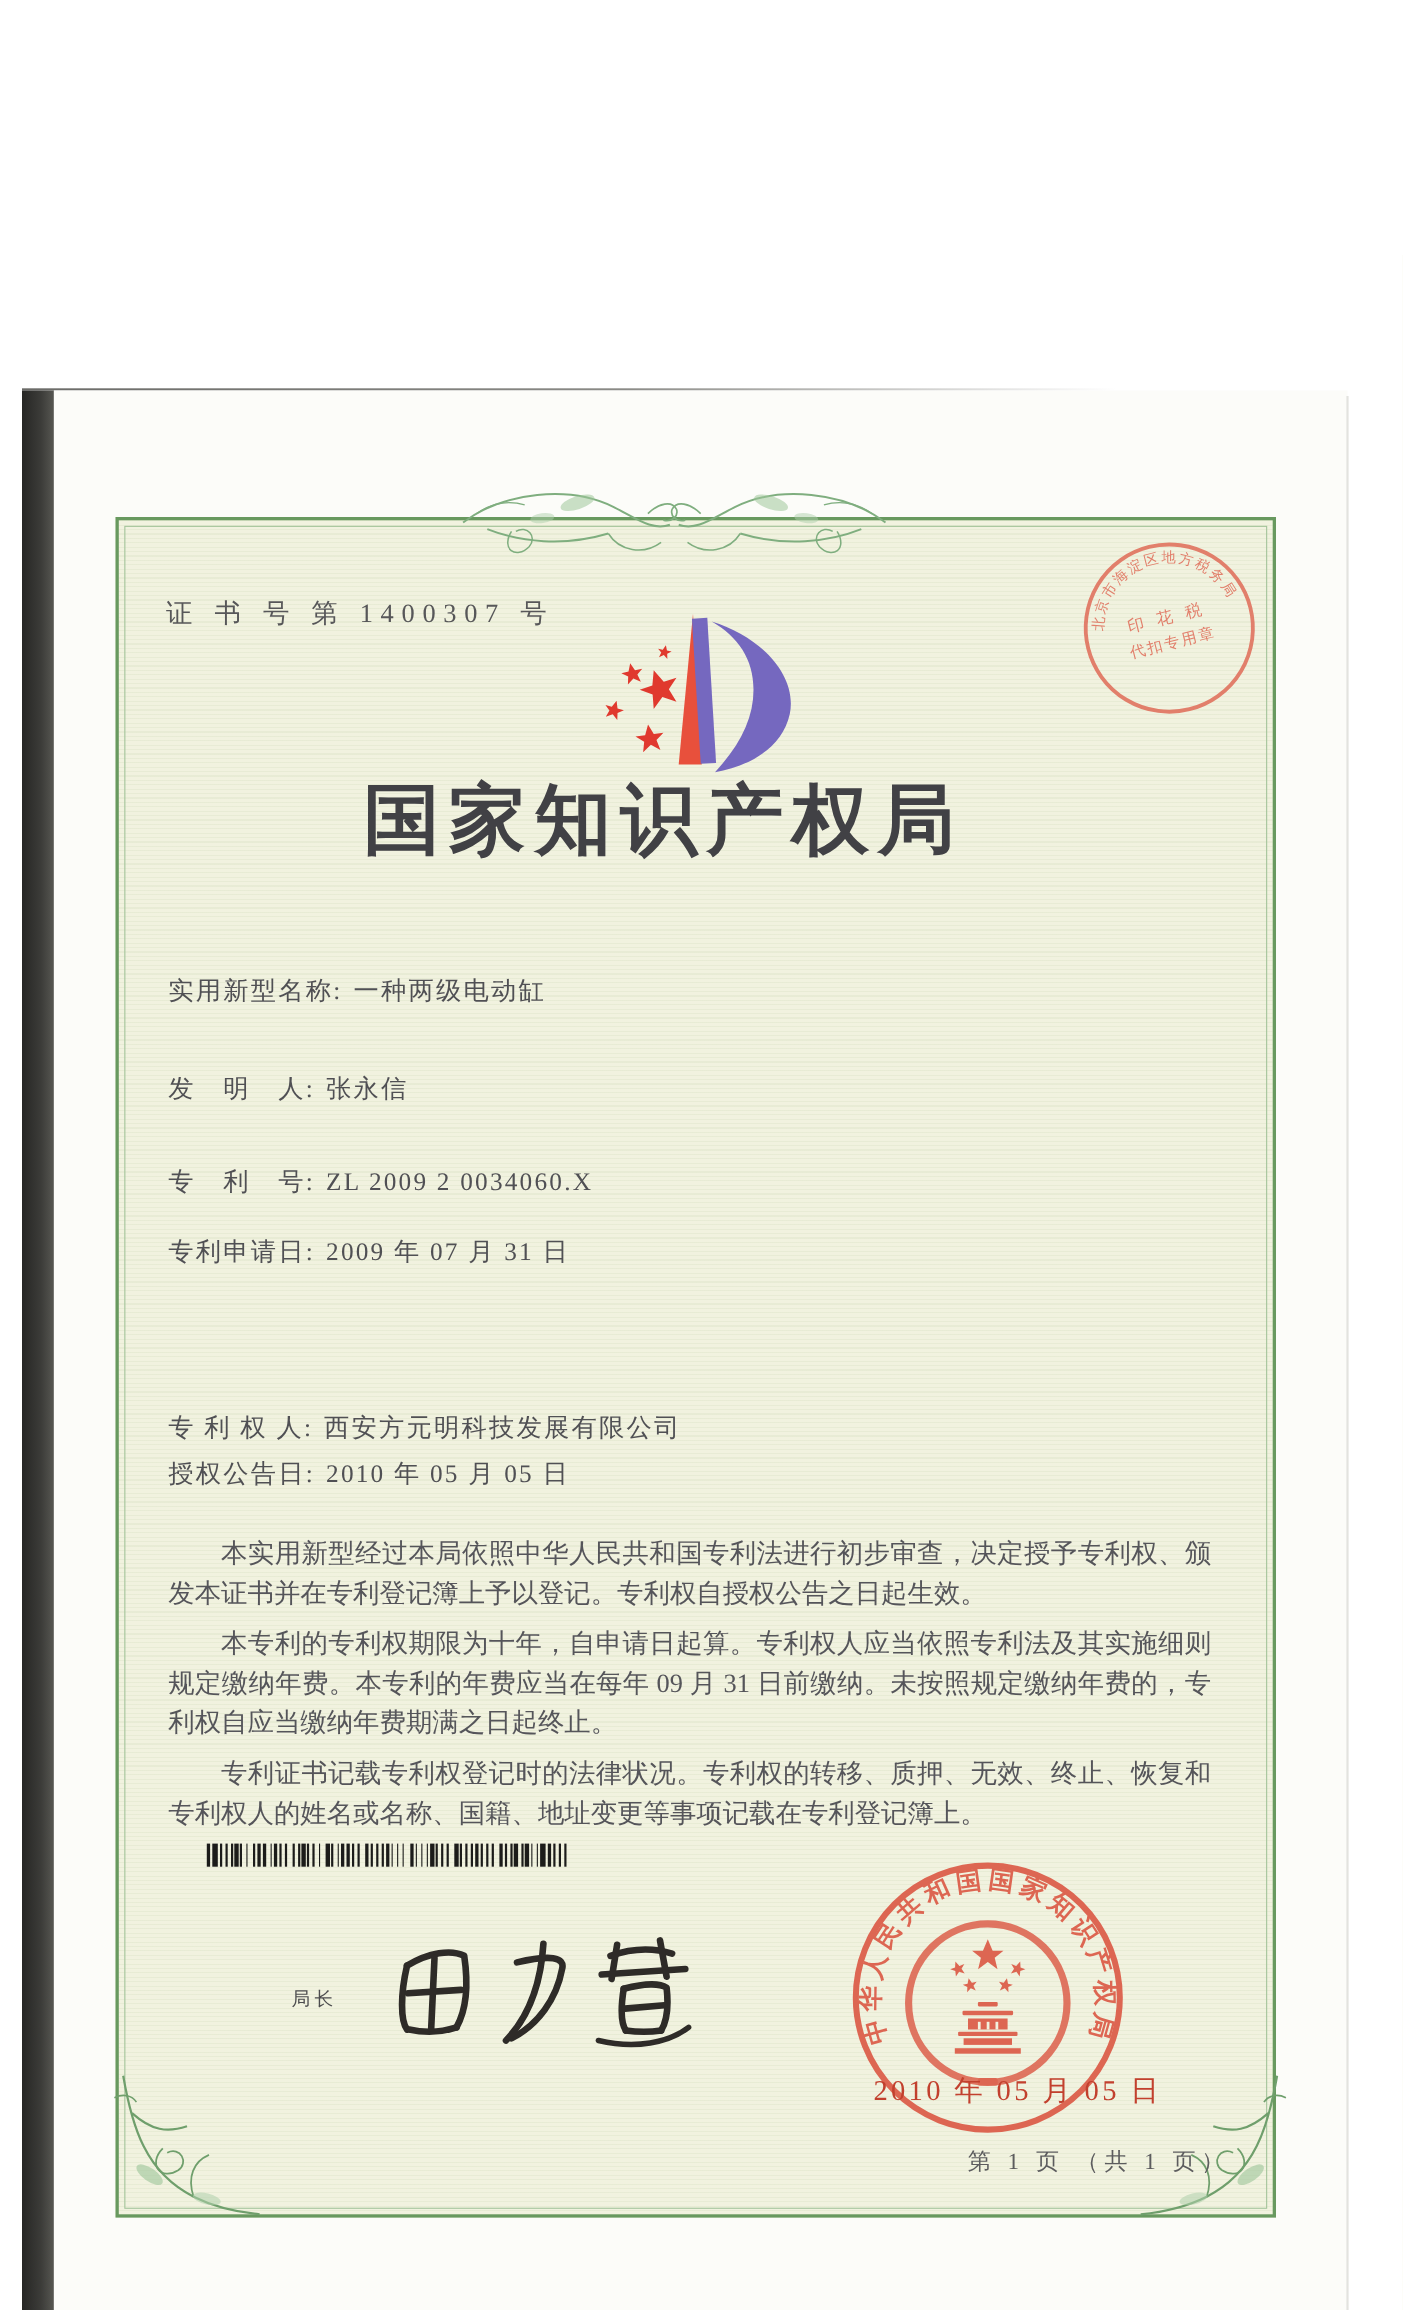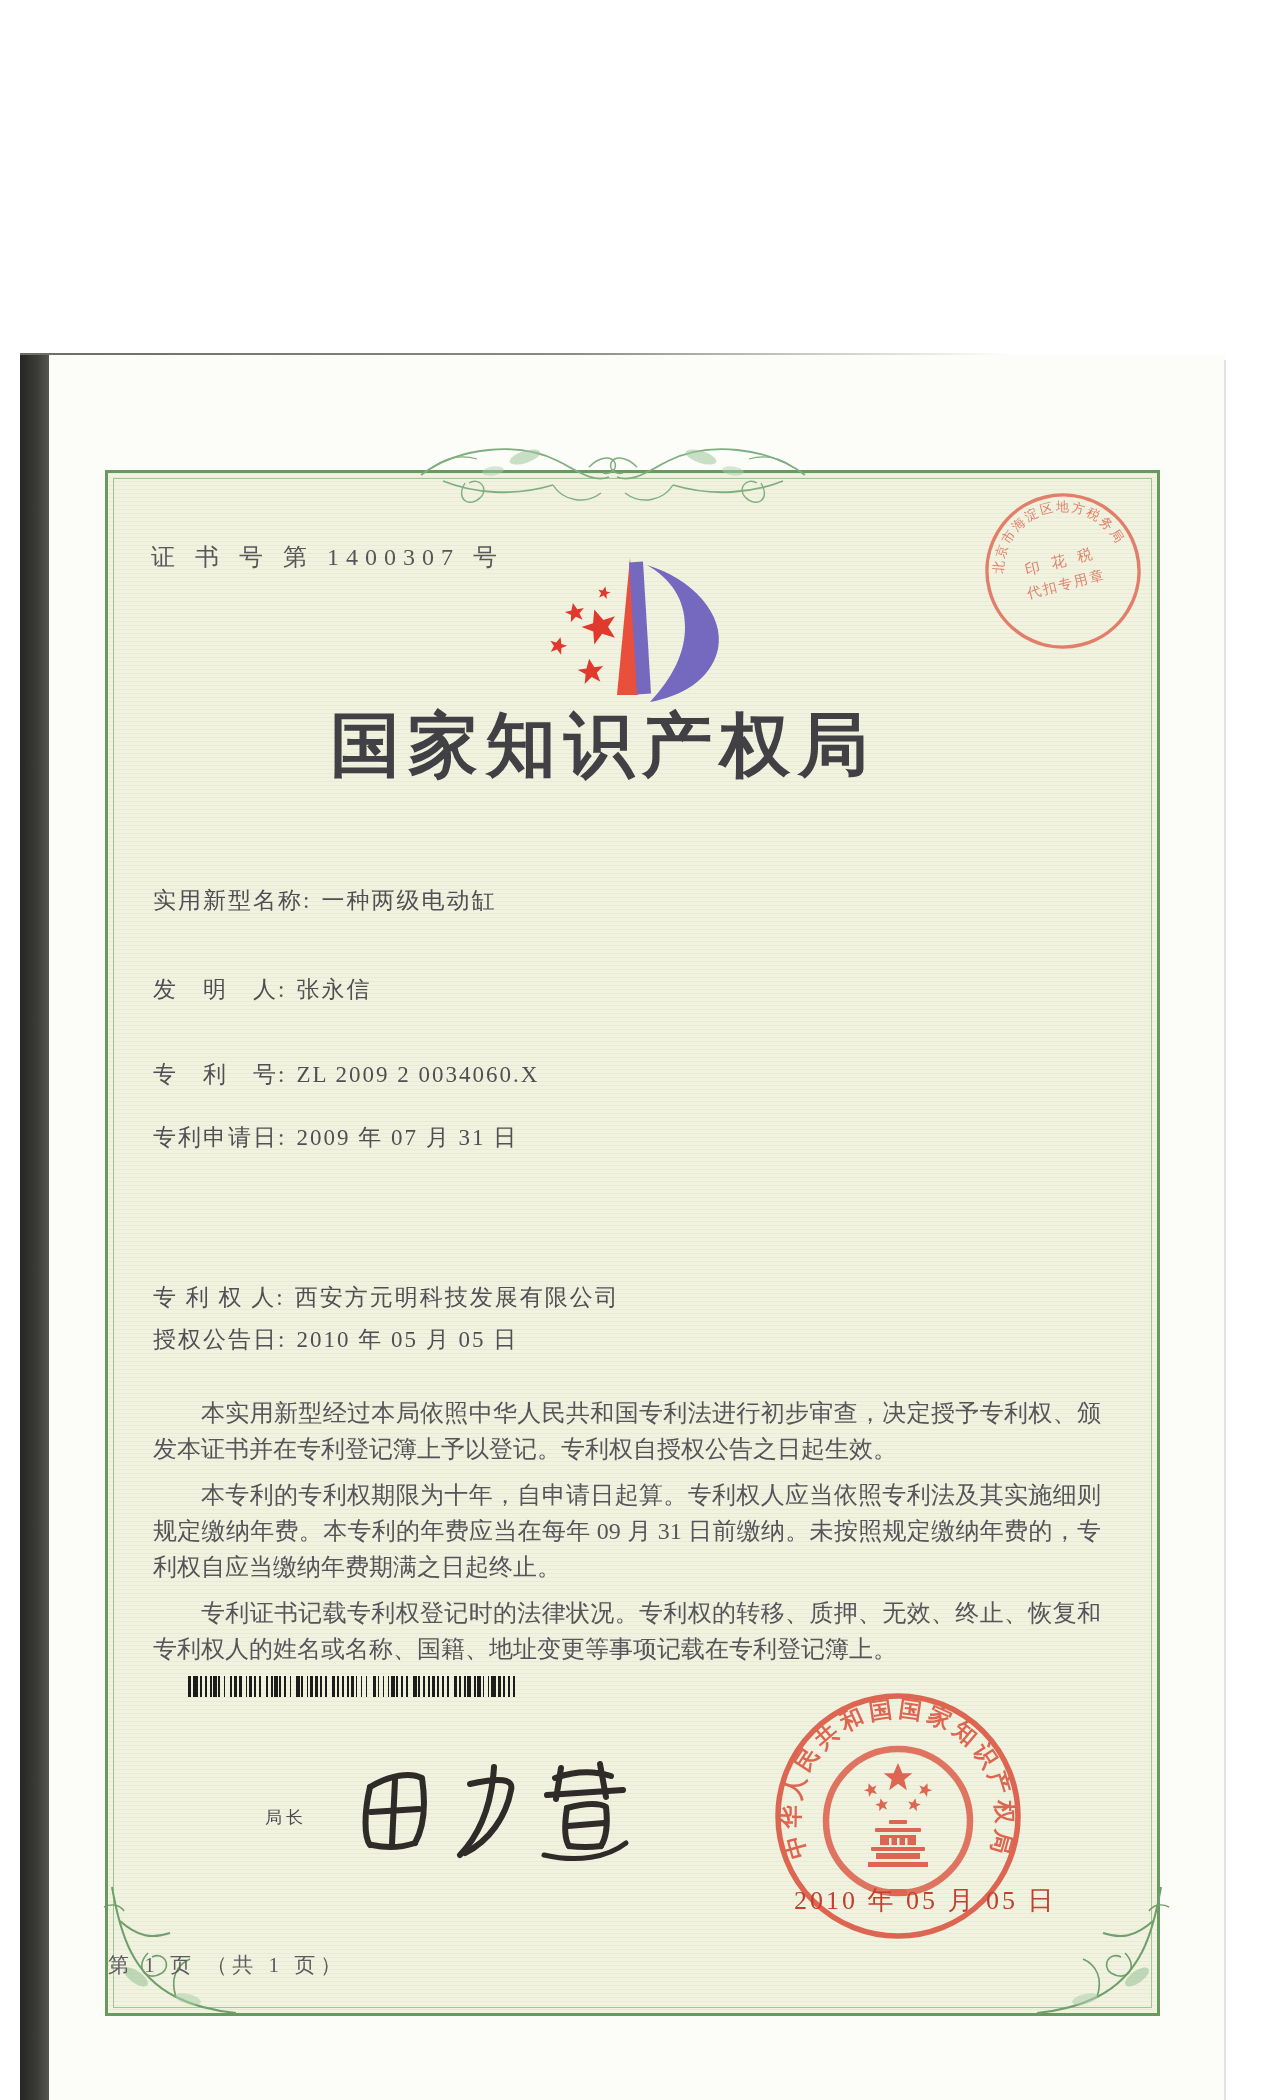--- a/index.html
+++ b/index.html
@@ -23,21 +23,21 @@
      letter-spacing:8px;color:#414145;font-weight:600;}
   .field{position:absolute;left:45px;font-size:23px;color:#505054;letter-spacing:2px;white-space:nowrap;}
   .field .val{margin-left:10px;}
   .body-text{position:absolute;left:35px;top:912px;width:968px;font-size:24px;line-height:36px;
      color:#55555a;text-align:justify;}
   .body-text p{margin:10px;text-indent:2em;}
   .barcode{position:absolute;left:80px;top:1203px;width:366px;height:21px;font-size:0;white-space:nowrap;}
   .sig-title{position:absolute;left:157px;top:1333px;font-size:17px;letter-spacing:4px;color:#4c4c4e;}
   .sig-svg{position:absolute;left:240px;top:1282px;}
   .sig-name-text{position:absolute;left:300px;top:1300px;opacity:0;font-size:60px;}
-  .footer{position:absolute;left:0;top:1478px;width:1010px;text-align:left;font-size:21px;
+  .footer{position:absolute;left:0;top:1478px;width:1010px;text-align:right;font-size:21px;
      letter-spacing:5px;color:#5c5c5e;}
   
   .tax-seal{position:absolute;left:870px;top:13px;transform:rotate(-14deg);opacity:.88;}
   .office-seal{position:absolute;left:660px;top:1213px;opacity:.92;}
   .seal-date{position:absolute;left:686px;top:1410px;font-size:26px;letter-spacing:3px;
      color:#c2402e;white-space:nowrap;}
   
   .orn-top{position:absolute;left:295px;top:-46px;}
   .orn-bl{position:absolute;left:-18px;top:1408px;}
   .orn-br{position:absolute;left:923px;top:1408px;}

